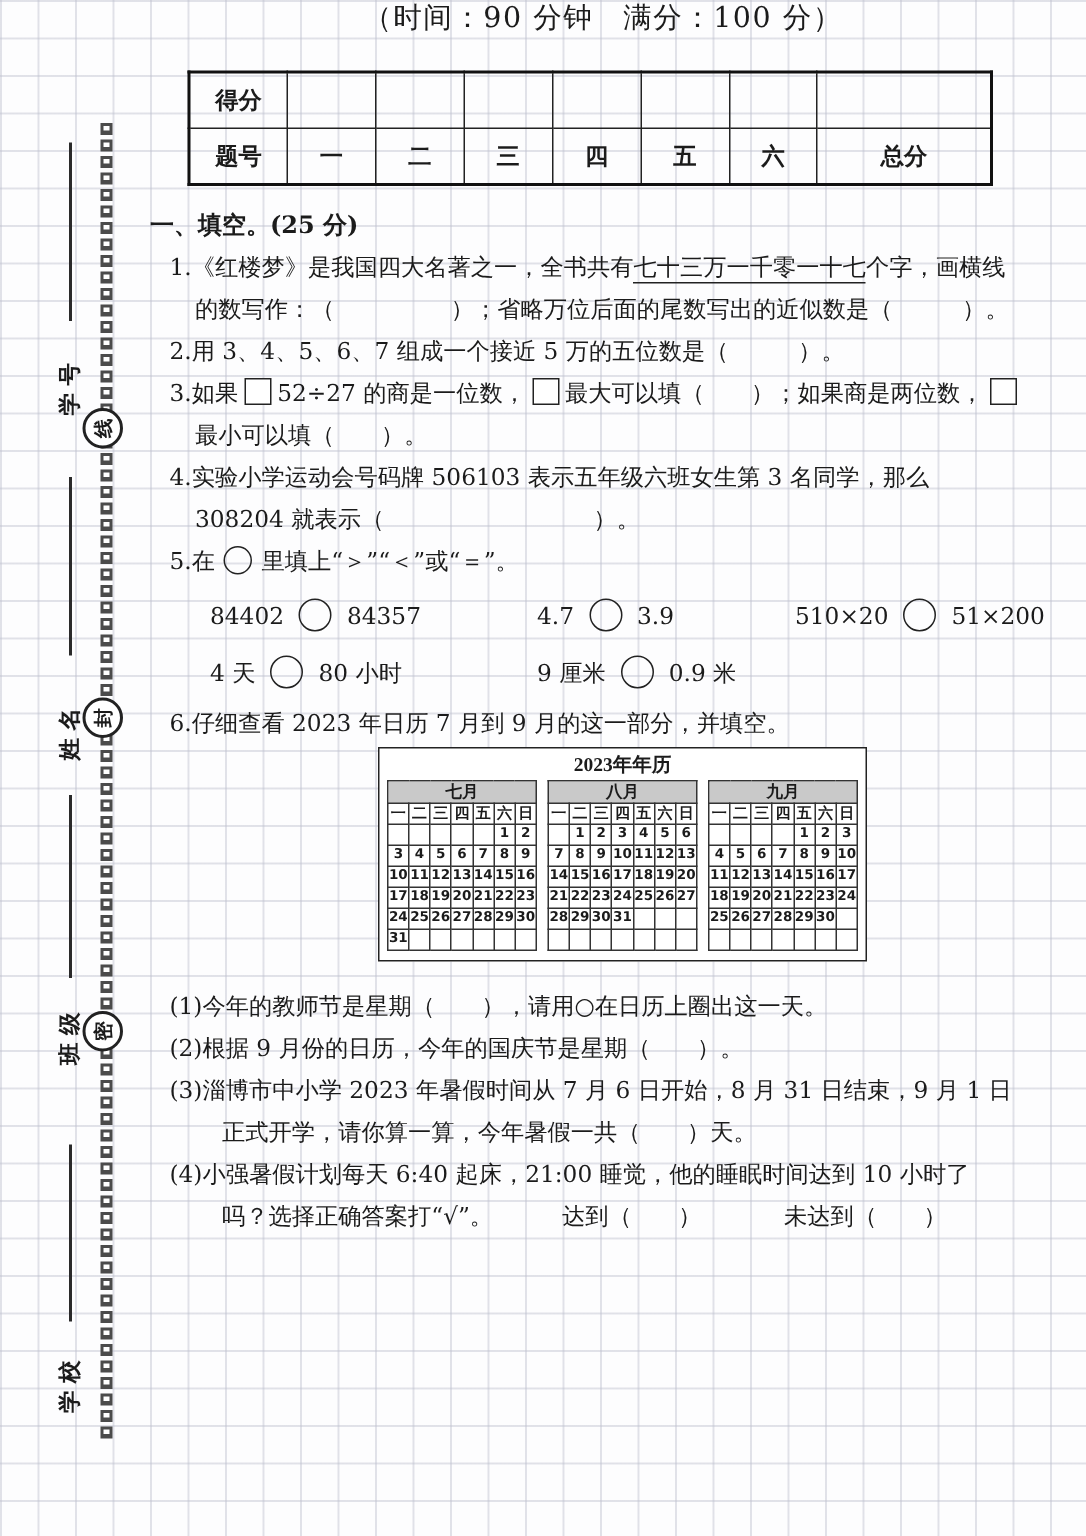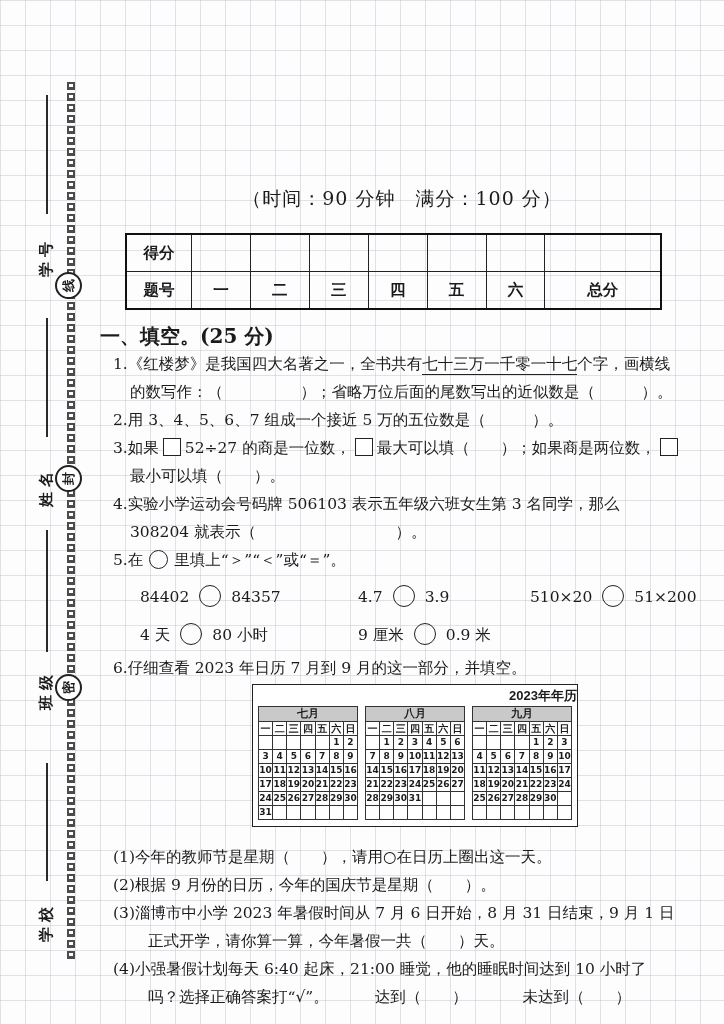--- a/index.html
+++ b/index.html
@@ -17,43 +17,43 @@
   .vline{position:absolute;left:46px;width:2px;background:#2a2a2a;}
   .mlabel{position:absolute;left:17px;width:60px;height:20px;text-align:center;
     transform:rotate(-90deg);font-size:15px;font-weight:bold;letter-spacing:5px;white-space:nowrap;}
   .seal{position:absolute;left:55px;width:23px;height:23px;border:2px solid #222;border-radius:50%;
     background:#fff;display:flex;align-items:center;justify-content:center;
     font-size:13px;font-weight:bold;transform:rotate(-90deg);z-index:3;}
   .strip{position:absolute;left:67px;top:82px;width:9px;display:flex;flex-direction:column;gap:3.5px;z-index:2;}
   .dot{width:8px;height:7.5px;background:#4b4b4b;position:relative;flex:none;}
   .dot::after{content:"";position:absolute;left:2.2px;top:2px;width:3.6px;height:3.4px;background:#fff;}
   
-  .content{position:absolute;left:100px;top:0;width:604px;padding-top:186px;}
+  .content{position:absolute;left:100px;top:0;width:604px;}
   .exam-info{height:24px;line-height:24px;text-align:center;font-size:19px;letter-spacing:1px;}
   table.score{border-collapse:collapse;margin:23px 0 0 25px;width:537px;border:2.5px solid #111;background:transparent;}
   table.score td{border:1.3px solid #222;height:36px;text-align:center;font-size:15.5px;font-weight:bold;padding:0;}
   table.score td.c0{width:64px;}
-  .section-title{margin-top:12px;height:28px;line-height:28px;font-weight:bold;font-size:20px;}
+  .section-title{margin-top:12px;height:28px;line-height:28px;font-weight:bold;font-size:16px;}
   .line{height:28px;line-height:28px;font-size:15.5px;white-space:nowrap;}
   .ind1{padding-left:13px;}
   .ind2{padding-left:30px;}
   .sind2{padding-left:48px;}
   .uline{border-bottom:1.6px solid #222;padding-bottom:1px;}
   .blank-box{display:inline-block;width:16px;height:16px;border:1.8px solid #222;background:#fff;
     vertical-align:-3px;margin:0 4px;}
   .cmp-circle{display:inline-block;width:20px;height:20px;border:1.4px solid #222;border-radius:50%;
     vertical-align:-5px;margin:0 10px;}
   .cmp-circle.small{width:17px;height:17px;vertical-align:-4px;margin:0 6px;}
   .q5-grid{margin-top:8px;padding-left:40px;display:grid;grid-template-columns:218px 172px auto;row-gap:8px;}
   .q5-grid .cell{height:30px;line-height:30px;font-size:15.5px;white-space:nowrap;}
   
   .cal-box{margin-top:2px;margin-left:152px;width:326px;border:1.8px solid #222;background:#fff;
     padding-bottom:6px;box-sizing:border-box;}
-  .cal-title{text-align:right;font-weight:bold;font-size:13px;height:21px;line-height:21px;
-    font-family:Liberation Sans, sans-serif;}
+  .cal-title{text-align:center;font-weight:bold;font-size:13px;height:21px;line-height:21px;
+    font-family:Liberation Serif, serif;}
   .cal-months{display:flex;justify-content:space-between;padding:0 5px;}
   table.month{border-collapse:collapse;table-layout:fixed;width:100px;
     font-family:"DejaVu Sans","Liberation Sans",sans-serif;}
   table.month th,table.month td{border:1px solid #333;padding:0;text-align:center;
     font-size:9px;font-weight:bold;height:13px;line-height:13px;overflow:hidden;}
   table.month th.mname{background:#c9c9c9;font-size:11px;height:14px;line-height:14px;}
   table.month th.wd{font-size:10px;}
   .subs{margin-top:16px;}
   .gap1{margin-left:41px;}
   .gap2{margin-left:50px;}

